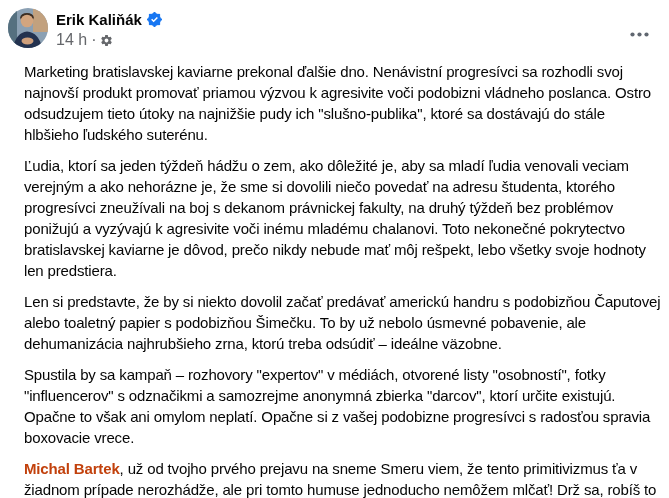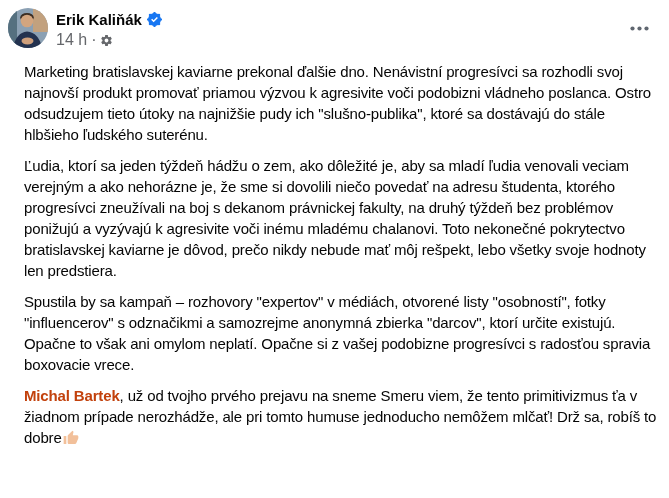--- a/index.html
+++ b/index.html
@@ -12,21 +12,21 @@
     font-family: "Liberation Sans", "DejaVu Sans", sans-serif;
     color: #050505;
   }
   .post {
     padding: 8px 8px 0 8px;
     box-sizing: border-box;
     width: 669px;
   }
   .header {
     display: flex;
-    align-items: flex-start;
+    align-items: center;
   }
   .avatar {
     width: 40px;
     height: 40px;
     border-radius: 50%;
     overflow: hidden;
     flex: none;
     margin-right: 8px;
     cursor: pointer;
   }
@@ -142,19 +142,20 @@
         <circle cx="9.5" cy="2.5" r="2.1"></circle>
         <circle cx="16.5" cy="2.5" r="2.1"></circle>
       </svg>
     </div>
 
   </div>
 
   <div class="body">
     <p>Marketing bratislavskej kaviarne prekonal ďalšie dno. Nenávistní progresívci sa rozhodli svoj najnovší produkt promovať priamou výzvou k agresivite voči podobizni vládneho poslanca. Ostro odsudzujem tieto útoky na najnižšie pudy ich "slušno-publika", ktoré sa dostávajú do stále hlbšieho ľudského suterénu.</p>
     <p>Ľudia, ktorí sa jeden týždeň hádžu o zem, ako dôležité je, aby sa mladí ľudia venovali veciam verejným a ako nehorázne je, že sme si dovolili niečo povedať na adresu študenta, ktorého progresívci zneužívali na boj s dekanom právnickej fakulty, na druhý týždeň bez problémov ponižujú a vyzývajú k agresivite voči inému mladému chalanovi. Toto nekonečné pokrytectvo bratislavskej kaviarne je dôvod, prečo nikdy nebude mať môj rešpekt, lebo všetky svoje hodnoty len predstiera.</p>
+    <p>Len si predstavte, že by si niekto dovolil začať predávať americkú handru s podobizňou Čaputovej alebo toaletný papier s podobizňou Šimečku. To by už nebolo úsmevné pobavenie, ale dehumanizácia najhrubšieho zrna, ktorú treba odsúdiť – ideálne väzobne.</p>
     <p>Spustila by sa kampaň – rozhovory "expertov" v médiách, otvorené listy "osobností", fotky "influencerov" s odznačikmi a samozrejme anonymná zbierka "darcov", ktorí určite existujú. Opačne to však ani omylom neplatí. Opačne si z vašej podobizne progresívci s radosťou spravia boxovacie vrece.</p>
     <p><a class="mention">Michal Bartek</a><span>, už od tvojho prvého prejavu na sneme Smeru viem, že tento primitivizmus ťa v žiadnom prípade nerozhádže, ale pri tomto humuse jednoducho nemôžem mlčať! Drž sa, robíš to dobre</span><span class="emoji" aria-label="👍🏻"><svg width="16" height="16" viewBox="0 0 24 24" fill="#f2c09a">
             <path d="M1 21h4V9H1v12zm22-11c0-1.1-.9-2-2-2h-6.31l.95-4.57.03-.32c0-.41-.17-.79-.44-1.06L14.17 1 7.58 7.59C7.22 7.95 7 8.45 7 9v10c0 1.1.9 2 2 2h9c.83 0 1.54-.5 1.84-1.22l3.02-7.05c.09-.23.14-.47.14-.73v-2z"></path>
           </svg></span></p>
   </div>
 
 </div>
 
 </body></html>

